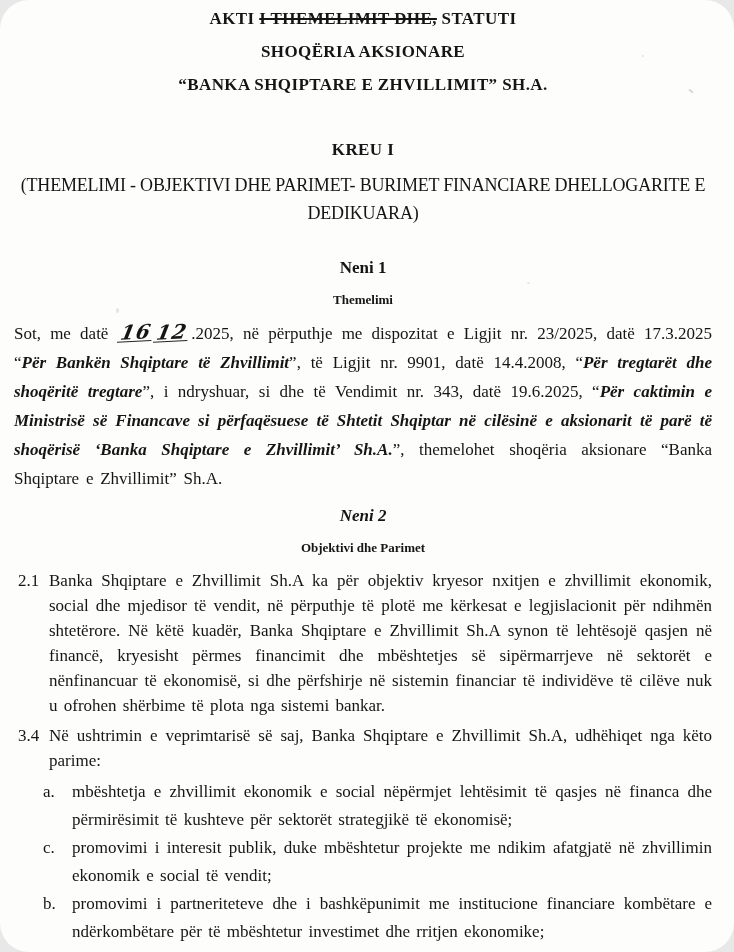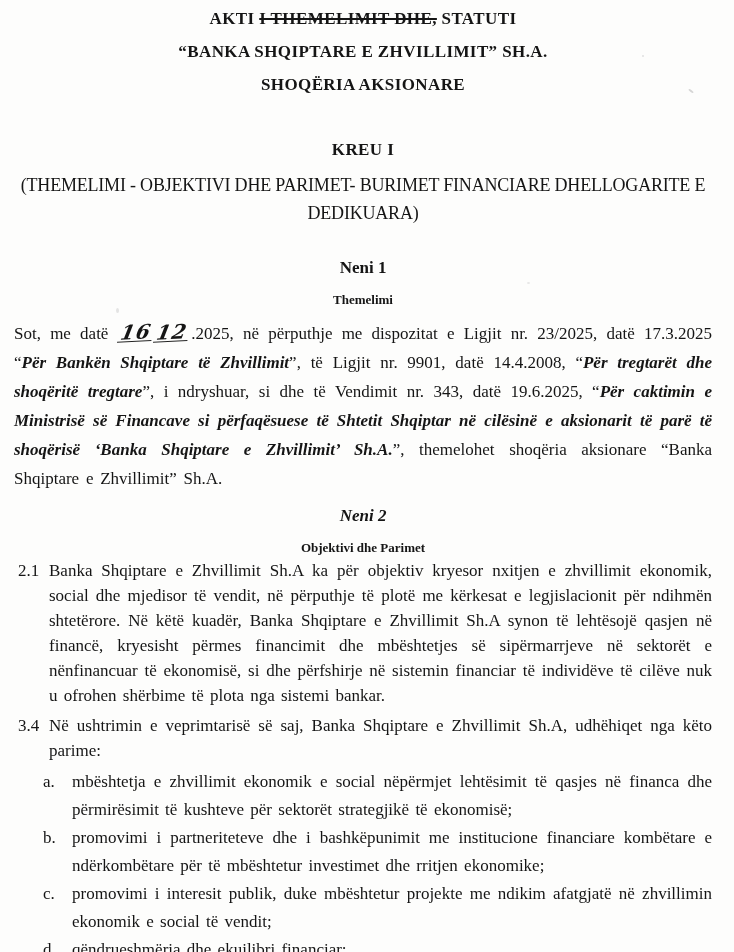--- a/index.html
+++ b/index.html
@@ -5,20 +5,21 @@
   html,body{margin:0;padding:0;background:#e8e8e8;}
   .page{
     position:relative;
     width:734px;height:952px;
     background:#fdfdfc;
     box-sizing:border-box;
     padding:8px 22px 0 14px;
     font-family:"Liberation Serif","DejaVu Serif",serif;
     color:#151515;
     overflow:hidden;
+    border-radius:29px;
   }
   .t-line{font-weight:bold;font-size:17px;line-height:21px;margin:0 0 12px;text-align:center;letter-spacing:.4px;}
   .strike{text-decoration:line-through;text-decoration-thickness:2.4px;}
   .kreu{margin-top:44px;margin-bottom:0;}
   .ch-sub{font-weight:normal;font-size:18px;line-height:28px;margin:11px 0 0;text-align:center;letter-spacing:-.2px;}
   .neni{font-weight:bold;font-size:17px;line-height:21px;text-align:center;margin:30px 0 0;}
   .neni2{margin-top:12px;font-style:italic;}
   .neni-title{font-weight:bold;font-size:13px;line-height:21px;text-align:center;margin:11px 0 0;}
   .para1{margin:9px 0 0;font-size:17px;line-height:29px;text-align:justify;word-spacing:2.5px;}
   .ital{font-style:italic;font-weight:bold;}
@@ -26,21 +27,21 @@
     display:inline-block;
     font-family:"DejaVu Serif",serif;
     font-style:italic;font-weight:bold;font-size:20px;
     line-height:18px;
     border-bottom:1.8px solid #222;
     transform:skewX(-14deg) rotate(-3deg);
     padding:0 2px;margin:0 2px 0 1px;
     letter-spacing:1px;
   }
   .sec{font-size:17px;line-height:25px;text-align:justify;word-spacing:2px;margin:0 0 0 4px;padding-left:31px;text-indent:-31px;}
-  .sec21{}
+  .sec21{margin-top:10px;}
   .sec22{margin-top:5px;}
   .secnum{display:inline-block;width:31px;text-indent:0;}
   .item{font-size:17px;line-height:28px;text-align:justify;word-spacing:2px;margin:0 0 0 29px;padding-left:29px;text-indent:-29px;}
   .item-first{margin-top:5px;}
   .letter{display:inline-block;width:29px;text-indent:0;}
   .speck{position:absolute;background:#b5b5b5;border-radius:50%;opacity:.55;}
   .sp1{left:688px;top:90px;width:6px;height:2px;transform:rotate(38deg);}
   .sp2{left:116px;top:308px;width:3px;height:5px;opacity:.35;}
   .sp3{left:642px;top:55px;width:2px;height:2px;opacity:.4;}
   .sp4{left:527px;top:282px;width:3px;height:2px;opacity:.3;}
@@ -50,41 +51,41 @@
 
 <div class="page">
 
   <div class="speck sp1"></div>
   <div class="speck sp2"></div>
   <div class="speck sp3"></div>
   <div class="speck sp4"></div>
 
   <p class="t-line"><span>AKTI </span><span class="strike">I THEMELIMIT DHE,</span><span> STATUTI</span></p>
 
+  <p class="t-line">SHOQËRIA AKSIONARE</p>
+
   <p class="t-line">“BANKA SHQIPTARE E ZHVILLIMIT” SH.A.</p>
-
-  <p class="t-line">SHOQËRIA AKSIONARE</p>
 
   <p class="t-line kreu">KREU I</p>
 
   <p class="ch-sub">(THEMELIMI - OBJEKTIVI DHE PARIMET- BURIMET FINANCIARE DHELLOGARITE E DEDIKUARA)</p>
 
   <p class="neni">Neni 1</p>
   <p class="neni-title">Themelimi</p>
 
   <p class="para1"><span>Sot, me datë </span><span class="hand">16</span><span class="hand">12</span><span>.2025, në përputhje me dispozitat e Ligjit nr. 23/2025, datë 17.3.2025 “</span><span class="ital">Për Bankën Shqiptare të Zhvillimit</span><span>”, të Ligjit nr. 9901, datë 14.4.2008, “</span><span class="ital">Për tregtarët dhe shoqëritë tregtare</span><span>”, i ndryshuar, si dhe të Vendimit nr. 343, datë 19.6.2025, “</span><span class="ital">Për caktimin e Ministrisë së Financave si përfaqësuese të Shtetit Shqiptar në cilësinë e aksionarit të parë të shoqërisë ‘Banka Shqiptare e Zhvillimit’ Sh.A.</span><span>”, themelohet shoqëria aksionare “Banka Shqiptare e Zhvillimit” Sh.A.</span></p>
 
   <p class="neni neni2">Neni 2</p>
   <p class="neni-title">Objektivi dhe Parimet</p>
 
   <p class="sec sec21"><span class="secnum">2.1</span><span>Banka Shqiptare e Zhvillimit Sh.A ka për objektiv kryesor nxitjen e zhvillimit ekonomik, social dhe mjedisor të vendit, në përputhje të plotë me kërkesat e legjislacionit për ndihmën shtetërore. Në këtë kuadër, Banka Shqiptare e Zhvillimit Sh.A synon të lehtësojë qasjen në financë, kryesisht përmes financimit dhe mbështetjes së sipërmarrjeve në sektorët e nënfinancuar të ekonomisë, si dhe përfshirje në sistemin financiar të individëve të cilëve nuk u ofrohen shërbime të plota nga sistemi bankar.</span></p>
 
   <p class="sec sec22"><span class="secnum">3.4</span><span>Në ushtrimin e veprimtarisë së saj, Banka Shqiptare e Zhvillimit Sh.A, udhëhiqet nga këto parime:</span></p>
 
   <p class="item item-first"><span class="letter">a.</span><span>mbështetja e zhvillimit ekonomik e social nëpërmjet lehtësimit të qasjes në financa dhe përmirësimit të kushteve për sektorët strategjikë të ekonomisë;</span></p>
 
+  <p class="item"><span class="letter">c.</span><span>promovimi i interesit publik, duke mbështetur projekte me ndikim afatgjatë në zhvillimin ekonomik e social të vendit;</span></p>
+
   <p class="item"><span class="letter">b.</span><span>promovimi i partneriteteve dhe i bashkëpunimit me institucione financiare kombëtare e ndërkombëtare për të mbështetur investimet dhe rritjen ekonomike;</span></p>
-
-  <p class="item"><span class="letter">c.</span><span>promovimi i interesit publik, duke mbështetur projekte me ndikim afatgjatë në zhvillimin ekonomik e social të vendit;</span></p>
 
   <p class="item"><span class="letter">d.</span><span>qëndrueshmëria dhe ekuilibri financiar;</span></p>
 
 </div>
 
 </body></html>

